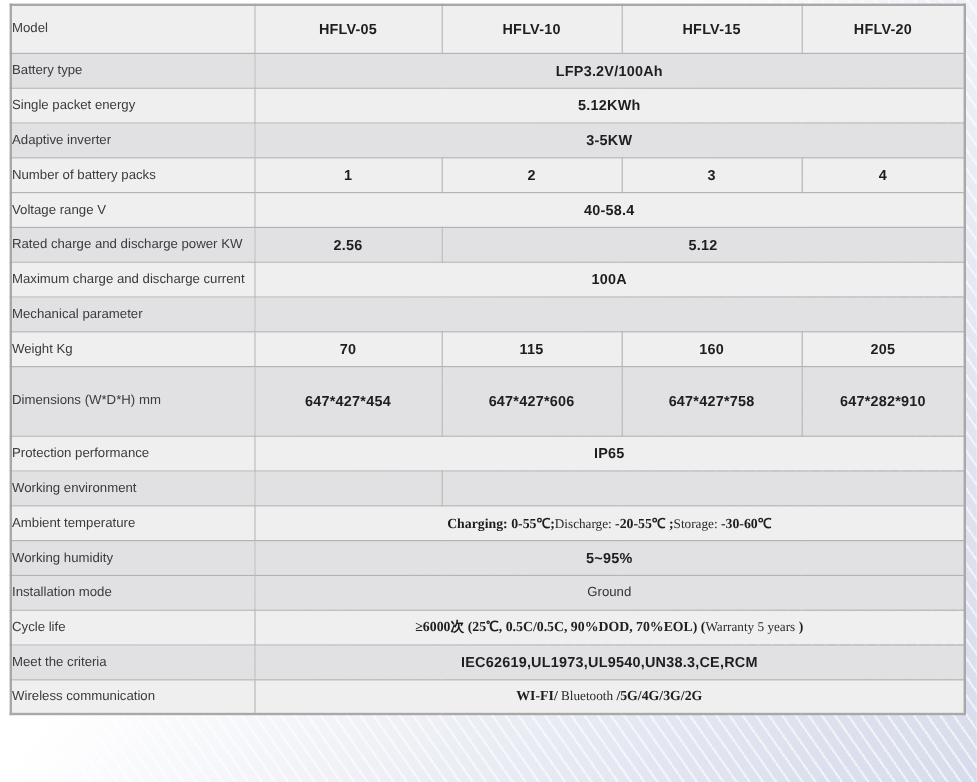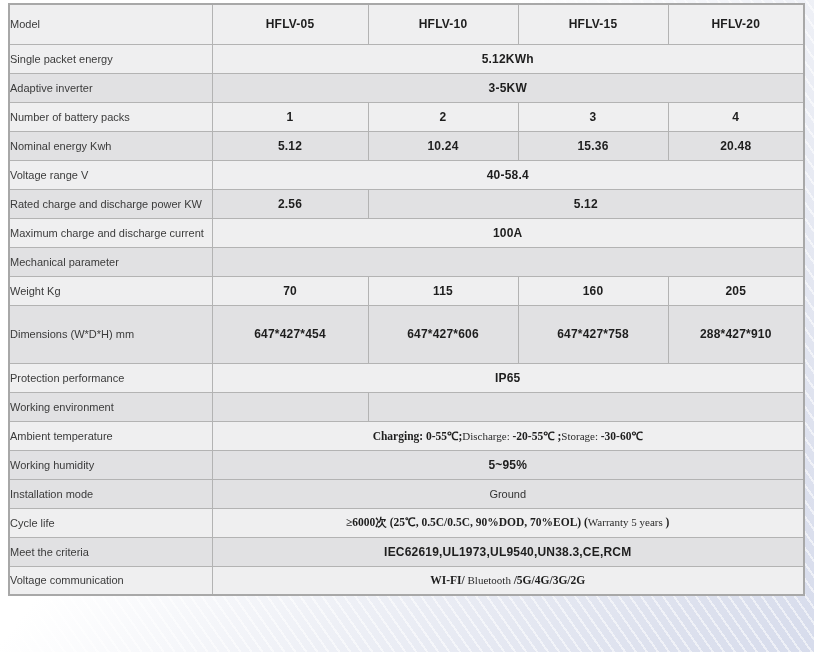--- a/index.html
+++ b/index.html
@@ -78,41 +78,38 @@
       <col style="width:136px">
     </colgroup>
     <tbody>
         <tr class="r-light" style="height: 40px;">
           <th class="label">Model</th>
           <td class="val">HFLV-05</td>
           <td class="val">HFLV-10</td>
           <td class="val">HFLV-15</td>
           <td class="val">HFLV-20</td>
         </tr>
+        <tr class="r-dark">
+          <th class="label">Battery type</th>
+          <td class="val" colspan="4">LFP3.2V/100Ah</td>
+        </tr>
         <tr class="r-light">
           <th class="label">Single packet energy</th>
           <td class="val" colspan="4">5.12KWh</td>
         </tr>
         <tr class="r-dark">
           <th class="label">Adaptive inverter</th>
           <td class="val" colspan="4">3-5KW</td>
         </tr>
         <tr class="r-light">
           <th class="label">Number of battery packs</th>
           <td class="val">1</td>
           <td class="val">2</td>
           <td class="val">3</td>
           <td class="val">4</td>
-        </tr>
-        <tr class="r-dark">
-          <th class="label">Nominal energy Kwh</th>
-          <td class="val">5.12</td>
-          <td class="val">10.24</td>
-          <td class="val">15.36</td>
-          <td class="val">20.48</td>
         </tr>
         <tr class="r-light">
           <th class="label">Voltage range V</th>
           <td class="val" colspan="4">40-58.4</td>
         </tr>
         <tr class="r-dark">
           <th class="label">Rated charge and discharge power KW</th>
           <td class="val">2.56</td>
           <td class="val" colspan="3">5.12</td>
         </tr>
@@ -129,21 +126,21 @@
           <td class="val">70</td>
           <td class="val">115</td>
           <td class="val">160</td>
           <td class="val">205</td>
         </tr>
         <tr class="r-dark" style="height: 58px;">
           <th class="label">Dimensions (W*D*H) mm</th>
           <td class="val">647*427*454</td>
           <td class="val">647*427*606</td>
           <td class="val">647*427*758</td>
-          <td class="val">288*427*910</td>
+          <td class="val">647*282*910</td>
         </tr>
         <tr class="r-light">
           <th class="label">Protection performance</th>
           <td class="val" colspan="4">IP65</td>
         </tr>
         <tr class="r-dark">
           <th class="label">Working environment</th>
           <td class="val"></td>
           <td class="val" colspan="3"></td>
         </tr>
@@ -161,18 +158,18 @@
         </tr>
         <tr class="r-light">
           <th class="label">Cycle life</th>
           <td class="val segs" colspan="4"><span class="seg-b">≥6000次 (25℃,  0.5C/0.5C,  90%DOD,  70%EOL)   (</span><span class="seg-r">Warranty 5 years</span><span class="seg-b"> )</span></td>
         </tr>
         <tr class="r-dark">
           <th class="label">Meet the criteria</th>
           <td class="val" colspan="4">IEC62619,UL1973,UL9540,UN38.3,CE,RCM</td>
         </tr>
         <tr class="r-light">
-          <th class="label">Voltage communication</th>
+          <th class="label">Wireless communication</th>
           <td class="val segs" colspan="4"><span class="seg-b">WI-FI/</span><span class="seg-r"> Bluetooth </span><span class="seg-b">/5G/4G/3G/2G</span></td>
         </tr>
       </tbody>
   </table>
 </div>
 
 </body></html>

